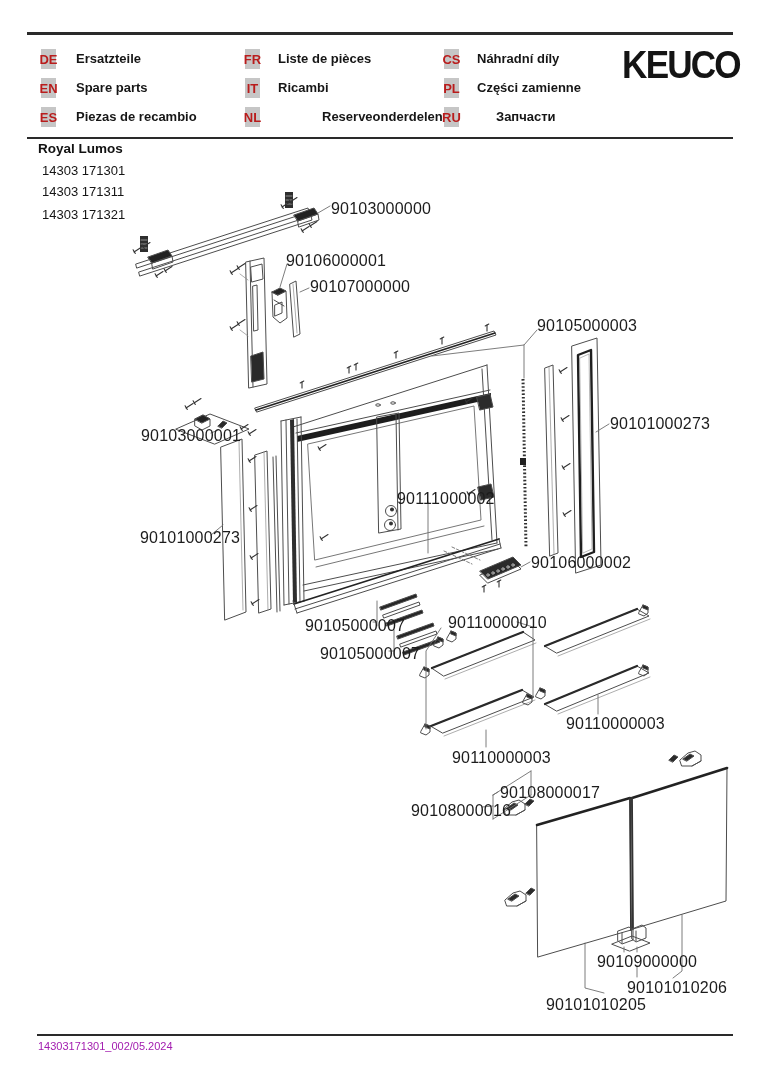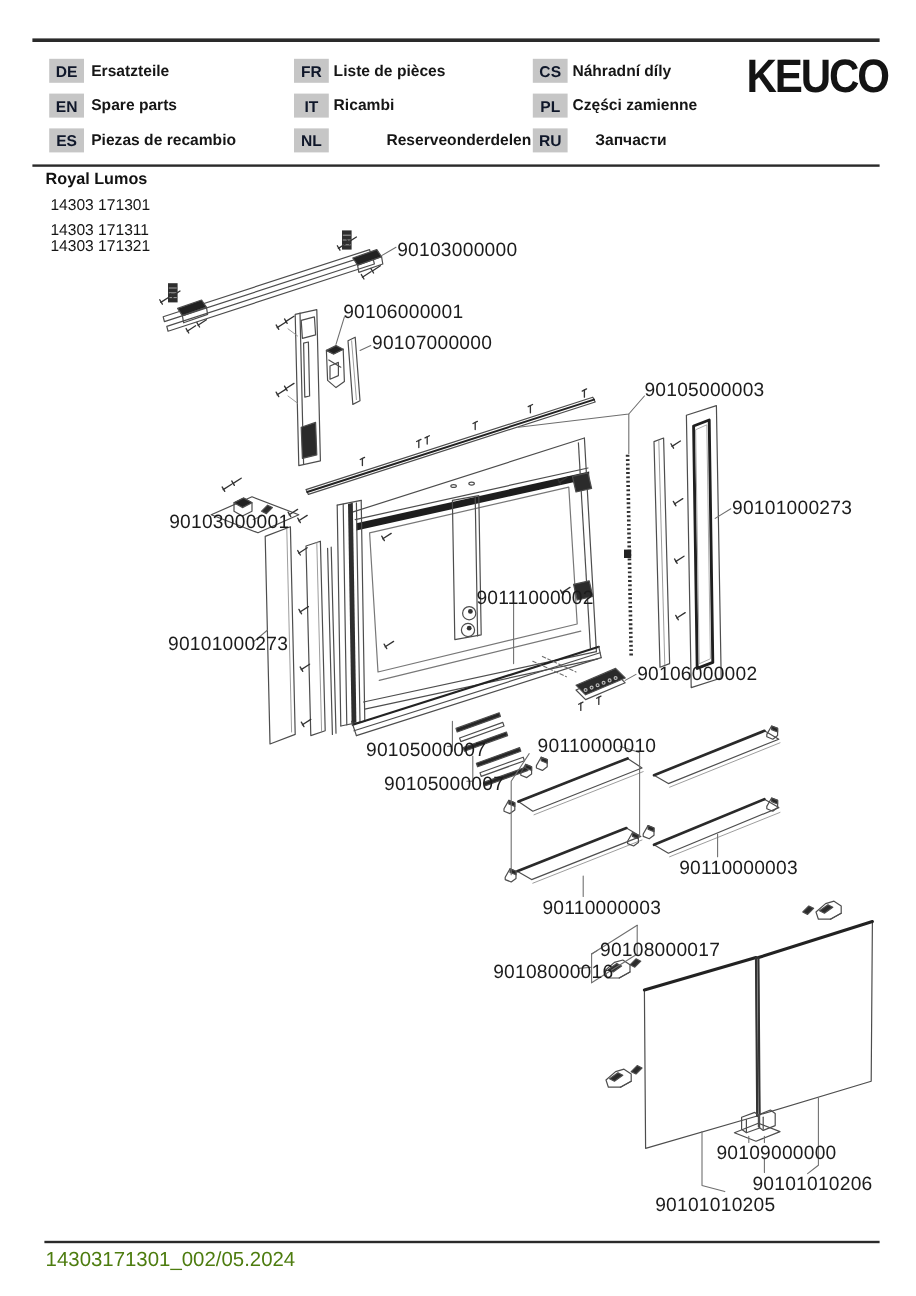--- a/index.html
+++ b/index.html
@@ -2,29 +2,29 @@
 <html><head>
 <meta charset="utf-8">
 <style>
   html,body{margin:0;padding:0;background:#fff;}
   .page{position:relative;width:763px;height:1080px;background:#fff;overflow:hidden;
         font-family:"Liberation Sans",sans-serif;color:#1c1c1c;}
   .rule{position:absolute;background:#2a2a2a;}
   .rule-top{left:27px;top:32px;width:706px;height:3px;}
   .rule-mid{left:27px;top:137px;width:706px;height:2px;}
   .rule-bottom{left:37px;top:1034px;width:696px;height:2px;}
-  .lang-code{position:absolute;width:29px;height:20px;background:#c6c6c6;color:#0f172a;
+  .lang-code{position:absolute;width:15px;height:20px;background:#c6c6c6;color:#b91c1c;
              font-weight:bold;font-size:13px;display:flex;align-items:center;justify-content:center;}
   .lang-label{position:absolute;height:20px;line-height:20px;font-weight:bold;font-size:13px;color:#161616;white-space:nowrap;}
   .brand{position:absolute;top:43px;right:23px;font-size:39px;font-weight:bold;color:#141414;
          letter-spacing:-2px;transform:scaleX(.9);transform-origin:right;}
   .product-name{position:absolute;left:38px;top:141px;font-size:13.5px;font-weight:bold;color:#111;}
   .model{position:absolute;left:42px;font-size:13px;color:#151515;}
   .part-label{position:absolute;font-size:16px;color:#1c1c1c;white-space:nowrap;letter-spacing:.2px;}
-  .footer-text{position:absolute;left:38px;top:1040px;font-size:17px;color:#4d7c0f;}
+  .footer-text{position:absolute;left:38px;top:1040px;font-size:11px;color:#a21caf;}
   svg#diagram{position:absolute;left:0;top:0;}
   svg *{vector-effect:non-scaling-stroke;}
 </style>
 </head>
 <body>
 
 <div class="page">
 
   <div class="rule rule-top"></div>
   <div id="langTable">
@@ -47,21 +47,21 @@
       <div class="lang-code" style="left: 444px; top: 107px;">RU</div>
       <div class="lang-label" style="left: 496px; top: 107px; text-align: center;">Запчасти</div>
     </div>
   <div class="brand">KEUCO</div>
   <div class="rule rule-mid"></div>
 
   <div class="product-name">Royal Lumos</div>
   <div id="models">
       <div class="model" style="left: 42px; top: 163px;">14303 171301</div>
       <div class="model" style="left: 42px; top: 184px;">14303 171311</div>
-      <div class="model" style="left: 42px; top: 197px;">14303 171321</div>
+      <div class="model" style="left: 42px; top: 207px;">14303 171321</div>
     </div>
 
   <svg id="diagram" width="763" height="1080" viewBox="0 0 763 1080" fill="none" stroke="#4d4d4d" stroke-width="1" stroke-linejoin="round" stroke-linecap="round">
     <defs>
       <g id="screw" stroke="#333" stroke-width="1.1">
         <line x1="0" y1="0" x2="7" y2="-4.5"></line>
           <line x1="-0.9" y1="-2.2" x2="1.3" y2="1.5"></line>
       </g>
       <g id="pin" stroke="#333" stroke-width="1.1">
         <line x1="0" y1="0" x2="0" y2="6"></line>

